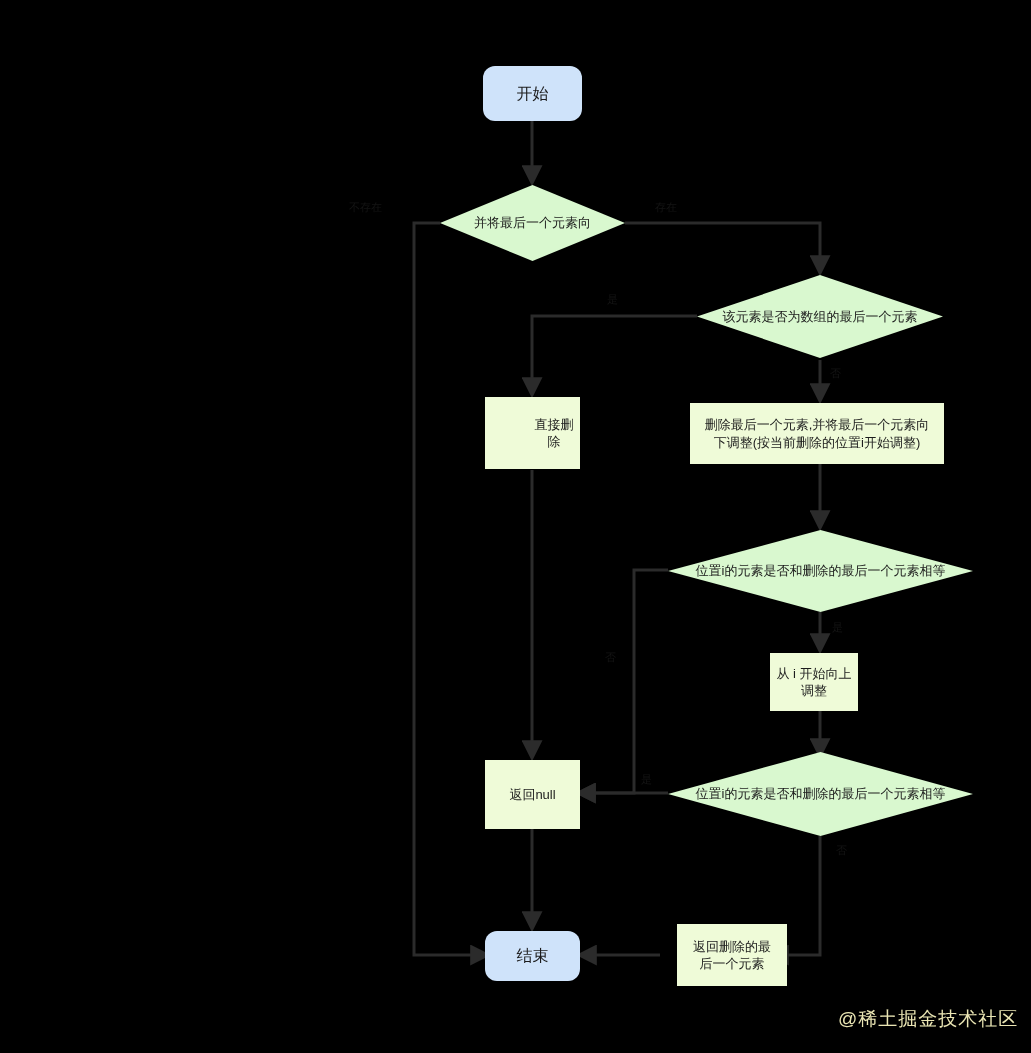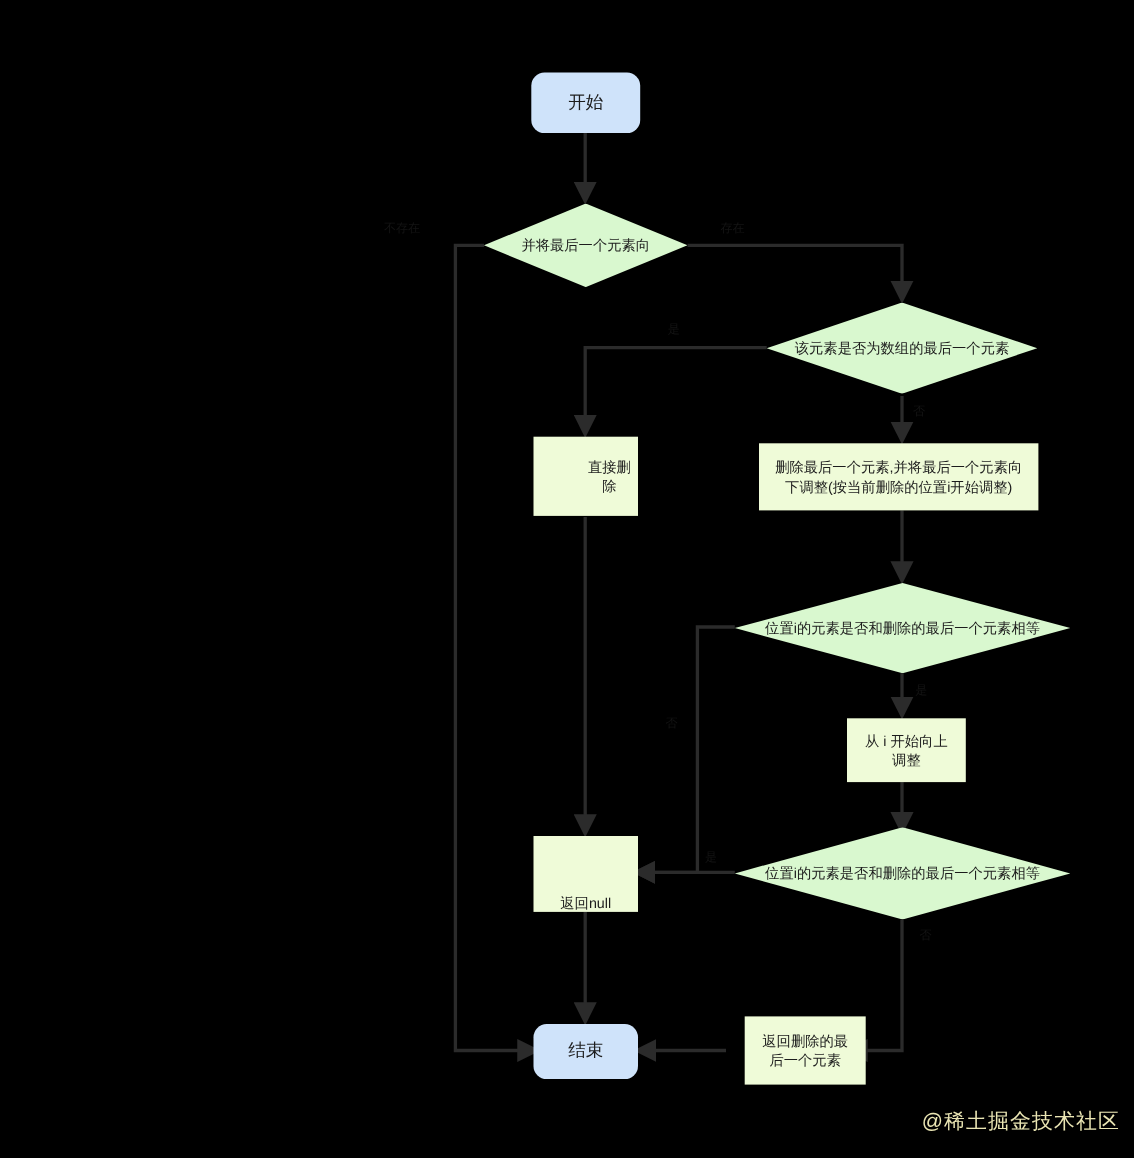--- a/index.html
+++ b/index.html
@@ -152,31 +152,31 @@
   <div class="node n-process" style="left:690px; top:403px; width:254px; height:61px;">
     <span class="txt">删除最后一个元素,并将最后一个元素向
 下调整(按当前删除的位置i开始调整)</span>
   </div>
 
   <div class="node n-decision" style="left:668px; top:530px; width:305px; height:82px;">
     <span class="diamond"></span>
     <span class="txt">位置i的元素是否和删除的最后一个元素相等</span>
   </div>
 
-  <div class="node n-process" style="left:770px; top:653px; width:108px; height:58px;align-items:center;">
+  <div class="node n-process" style="left:770px; top:653px; width:88px; height:58px;align-items:center;">
     <span class="txt">从 i 开始向上
 调整</span>
   </div>
 
   <div class="node n-decision" style="left:668px; top:752px; width:305px; height:84px;">
     <span class="diamond"></span>
     <span class="txt">位置i的元素是否和删除的最后一个元素相等</span>
   </div>
 
-  <div class="node n-process" style="left:485px; top:760px; width:95px; height:69px;align-items:flex-end;">
+  <div class="node n-process" style="left:485px; top:760px; width:95px; height:69px;">
     <span class="txt">返回null</span>
   </div>
 
   <div class="node n-process" style="left:661px; top:924px; width:110px; height:62px;margin-left:16px;">
     <span class="txt">返回删除的最
 后一个元素</span>
   </div>
 
   <div class="node n-terminator" style="left:485px; top:931px; width:95px; height:50px;">
     <span class="txt">结束</span>

